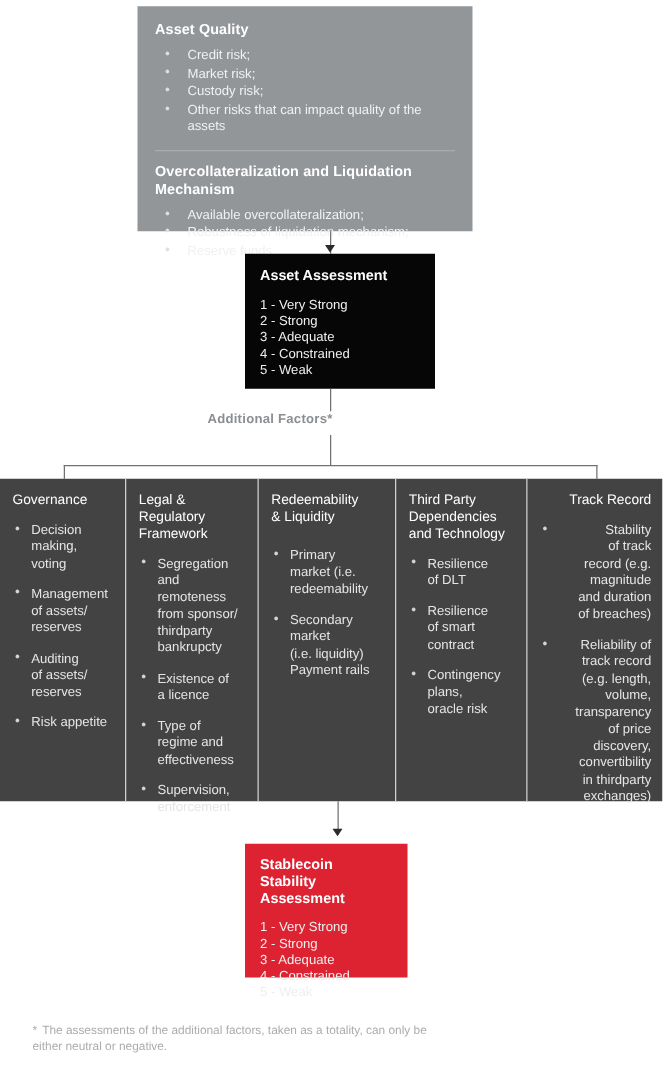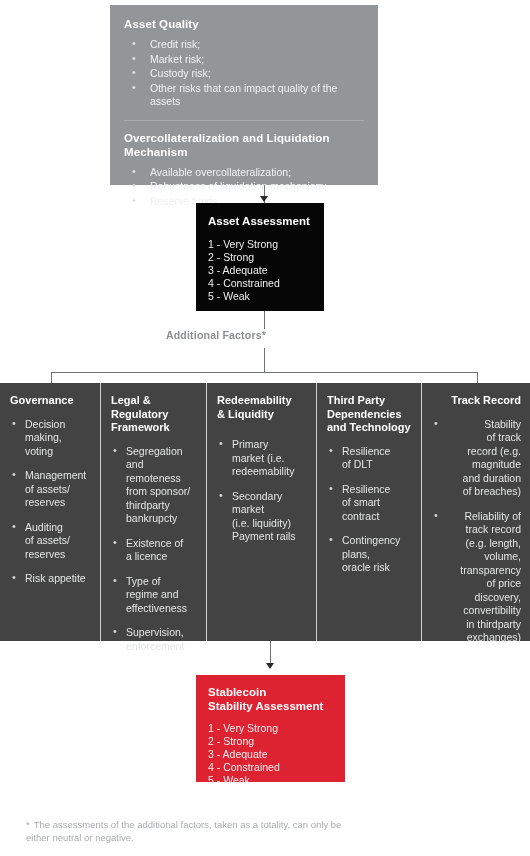--- a/index.html
+++ b/index.html
@@ -37,21 +37,21 @@
   .vline { position: absolute; width: 1px; background: #6f7275; }
   .hline { position: absolute; height: 1px; background: #6f7275; }
   .arrowhead {
     position: absolute; width: 0; height: 0;
     border-left: 4px solid transparent; border-right: 4px solid transparent;
     border-top: 6px solid #2b2b2b;
   }
 
   
   .black-box {
-    position: absolute; left: 196px; top: 203px; width: 128px; height: 108px;
+    position: absolute; left: 196px; top: 203px; width: 152px; height: 108px;
     background: #060606; padding: 11px 12px;
   }
   .black-box .title {
     color: #ffffff; font-size: 11.5px; font-weight: bold; line-height: 14px;
     margin-bottom: 10px;
   }
   .scale { list-style: none; }
   .scale li {
     color: #eeeeee; font-size: 10.5px; line-height: 13px; white-space: pre;
   }
@@ -66,36 +66,36 @@
   .dark-band {
     position: absolute; left: 0; top: 383px; width: 530px; height: 258px;
     background: #434343; display: flex;
   }
   .col {
     flex: 0 0 auto; padding: 11px 9px 10px 10px; position: relative;
     border-right: 1px solid #cfd0d1;
   }
   .col:last-child { border-right: none; }
   .col .col-title {
-    color: #ffffff; font-size: 11px; font-weight: bold; line-height: 13.5px;
+    color: #ffffff; font-size: 11px; font-weight: normal; line-height: 13.5px;
     margin-bottom: 10px; white-space: pre-line;
   }
   ul.dbullets { list-style: none; }
   ul.dbullets li {
     position: relative; color: #e4e5e6; font-size: 10.5px; line-height: 13.5px;
     padding-left: 15px; margin-bottom: 11px; white-space: pre-line;
   }
   ul.dbullets li::before {
     content: "\2022"; position: absolute; left: 2px; top: -1px;
     color: #d4d5d6; font-size: 11px;
   }
 
   
   .red-box {
-    position: absolute; left: 196px; top: 675px; width: 149px; height: 107px;
+    position: absolute; left: 196px; top: 675px; width: 130px; height: 107px;
     background: #dd2232; padding: 11px 12px;
   }
   .red-box .title {
     color: #ffffff; font-size: 11.5px; font-weight: bold; line-height: 13.5px;
     margin-bottom: 9px; white-space: pre-line;
   }
 
   
   .footnote {
     position: absolute; left: 26px; top: 818px; width: 330px;

